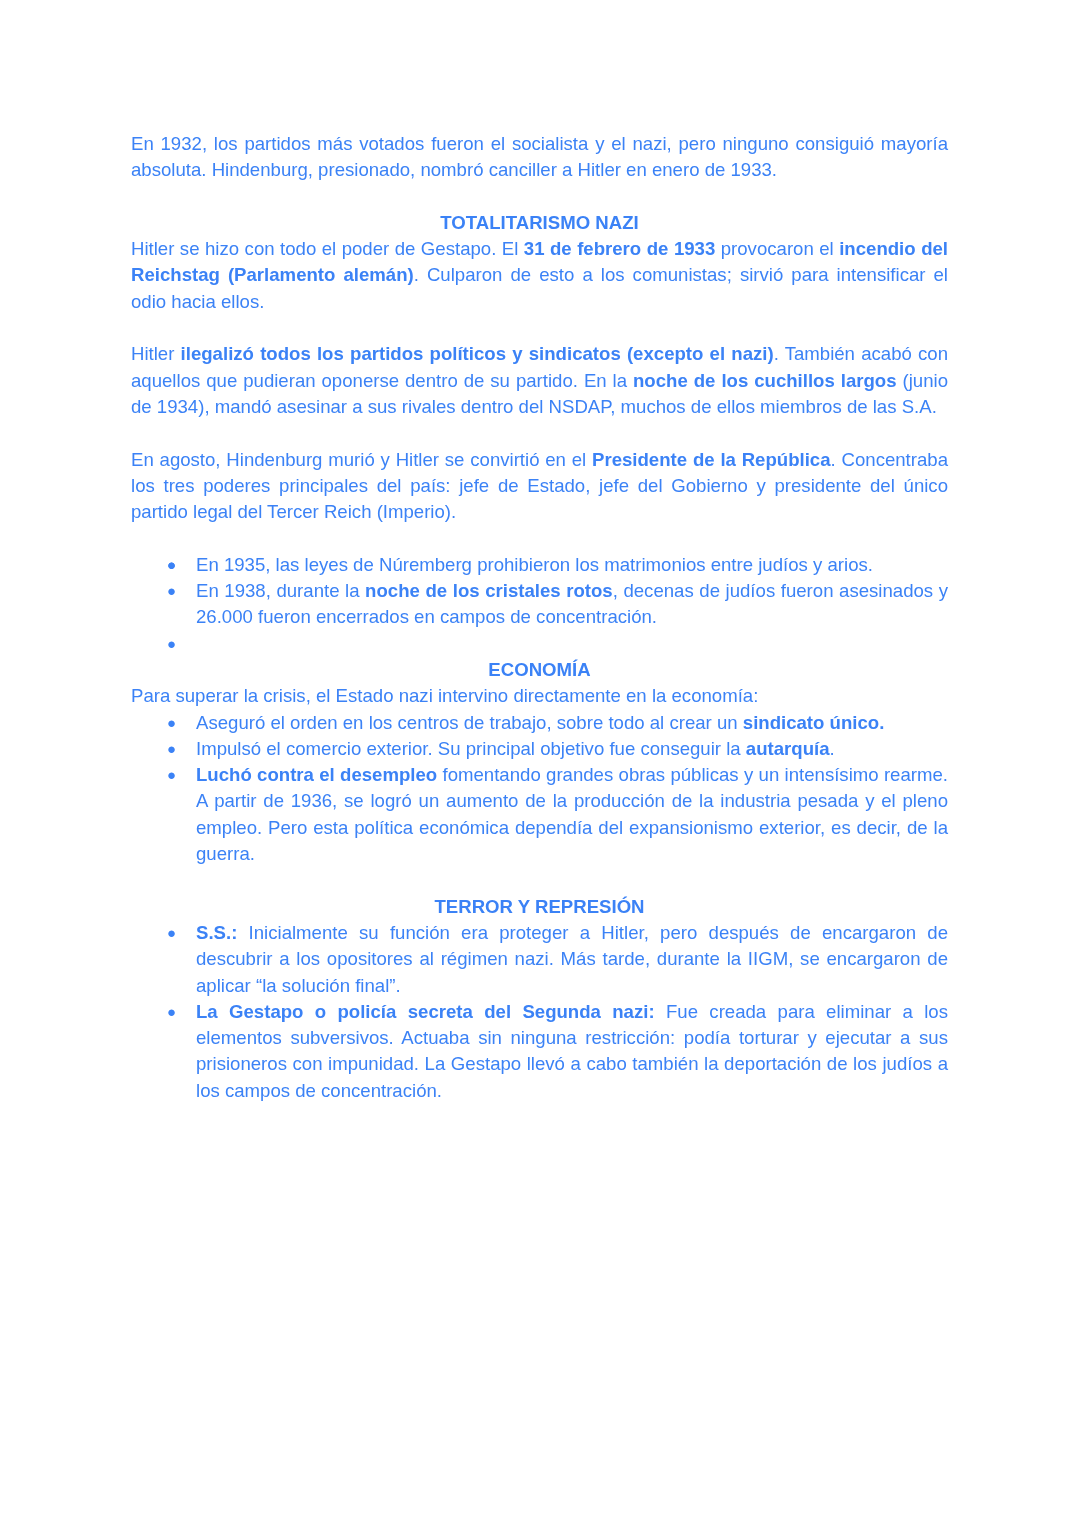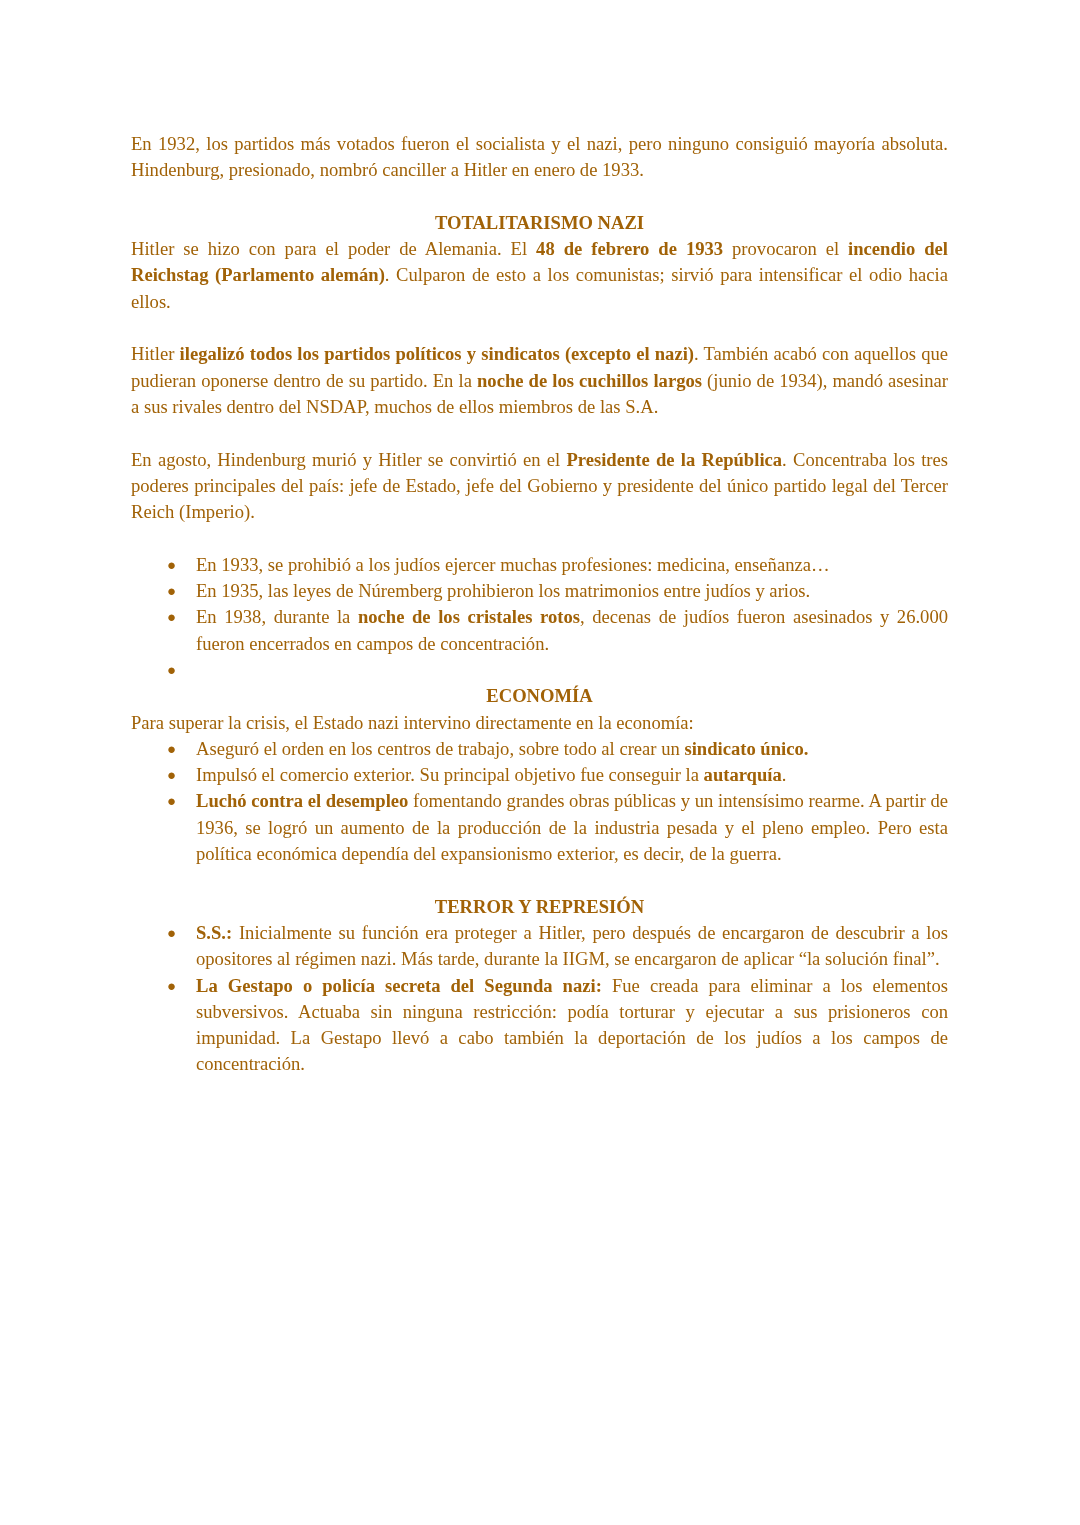--- a/index.html
+++ b/index.html
@@ -1,44 +1,44 @@
 <!DOCTYPE html>
 <html><head>
   <meta charset="utf-8">
   <style>
     html, body { margin: 0; padding: 0; background: #ffffff; }
     body { width: 1080px; height: 1525px; overflow: hidden; position: relative; }
     .page {
       position: absolute; left: 131px; top: 131px; width: 817px;
-      font-family: Liberation Serif, serif;
-      font-size: 18.6px; line-height: 26.3px; color: #a16207;
+      font-family: Liberation Sans, sans-serif;
+      font-size: 18.6px; line-height: 26.3px; color: #3b82f6;
     }
     p { margin: 0; text-align: justify; }
     .gap { height: 26.3px; }
     .heading { font-weight: bold; text-align: center; }
     b { font-weight: bold; }
     ul { margin: 0; padding: 0; list-style: none; }
     li { position: relative; padding-left: 65px; text-align: justify; }
     li .bullet { position: absolute; left: 36px; top: 0; font-size: 15px; }
   </style>
 </head>
 <body>
 
 <div class="page" id="doc">
     <p><span>En 1932, los partidos más votados fueron el socialista y el nazi, pero ninguno consiguió mayoría absoluta. Hindenburg, presionado, nombró canciller a Hitler en enero de 1933.</span></p>
     <div class="gap"></div>
     <p class="heading">TOTALITARISMO NAZI</p>
-    <p><span>Hitler se hizo con para el poder de Alemania. El </span><b>48 de febrero de 1933</b><span> provocaron el </span><b>incendio del Reichstag (Parlamento alemán)</b><span>. Culparon de esto a los comunistas; sirvió para intensificar el odio hacia ellos.</span></p>
+    <p><span>Hitler se hizo con todo el poder de Gestapo. El </span><b>31 de febrero de 1933</b><span> provocaron el </span><b>incendio del Reichstag (Parlamento alemán)</b><span>. Culparon de esto a los comunistas; sirvió para intensificar el odio hacia ellos.</span></p>
     <div class="gap"></div>
     <p><span>Hitler </span><b>ilegalizó todos los partidos políticos y sindicatos (excepto el nazi)</b><span>. También acabó con aquellos que pudieran oponerse dentro de su partido. En la </span><b>noche de los cuchillos largos</b><span> (junio de 1934), mandó asesinar a sus rivales dentro del NSDAP, muchos de ellos miembros de las S.A.</span></p>
     <div class="gap"></div>
     <p><span>En agosto, Hindenburg murió y Hitler se convirtió en el </span><b>Presidente de la República</b><span>. Concentraba los tres poderes principales del país: jefe de Estado, jefe del Gobierno y presidente del único partido legal del Tercer Reich (Imperio).</span></p>
     <div class="gap"></div>
     <ul>
-      <li><span class="bullet">●</span><span>En 1933, se prohibió a los judíos ejercer muchas profesiones: medicina, enseñanza…</span></li>
+      <li><span class="bullet">●</span></li>
       <li><span class="bullet">●</span><span>En 1935, las leyes de Núremberg prohibieron los matrimonios entre judíos y arios.</span></li>
       <li><span class="bullet">●</span><span>En 1938, durante la </span><b>noche de los cristales rotos</b><span>, decenas de judíos fueron asesinados y 26.000 fueron encerrados en campos de concentración.</span></li>
       <li><span class="bullet">●</span></li>
     </ul>
     <div class="gap"></div>
     <p class="heading">ECONOMÍA</p>
     <p><span>Para superar la crisis, el Estado nazi intervino directamente en la economía:</span></p>
     <ul>
       <li><span class="bullet">●</span><span>Aseguró el orden en los centros de trabajo, sobre todo al crear un </span><b>sindicato único.</b></li>
       <li><span class="bullet">●</span><span>Impulsó el comercio exterior. Su principal objetivo fue conseguir la </span><b>autarquía</b><span>.</span></li>

